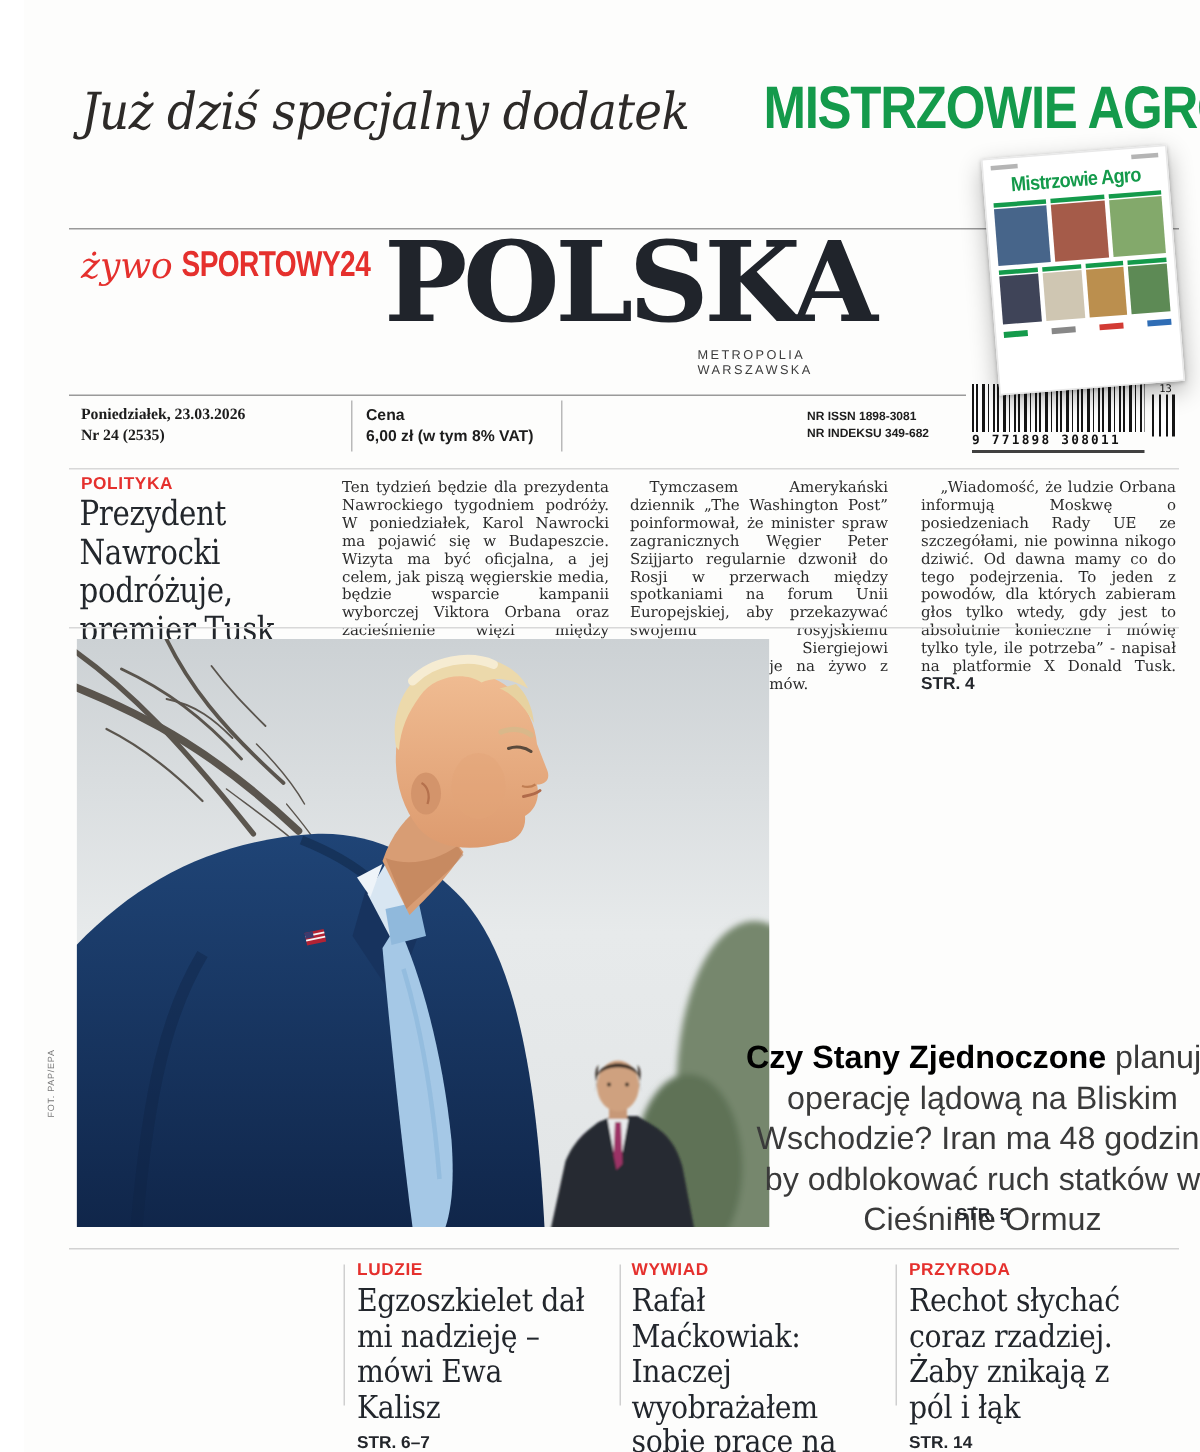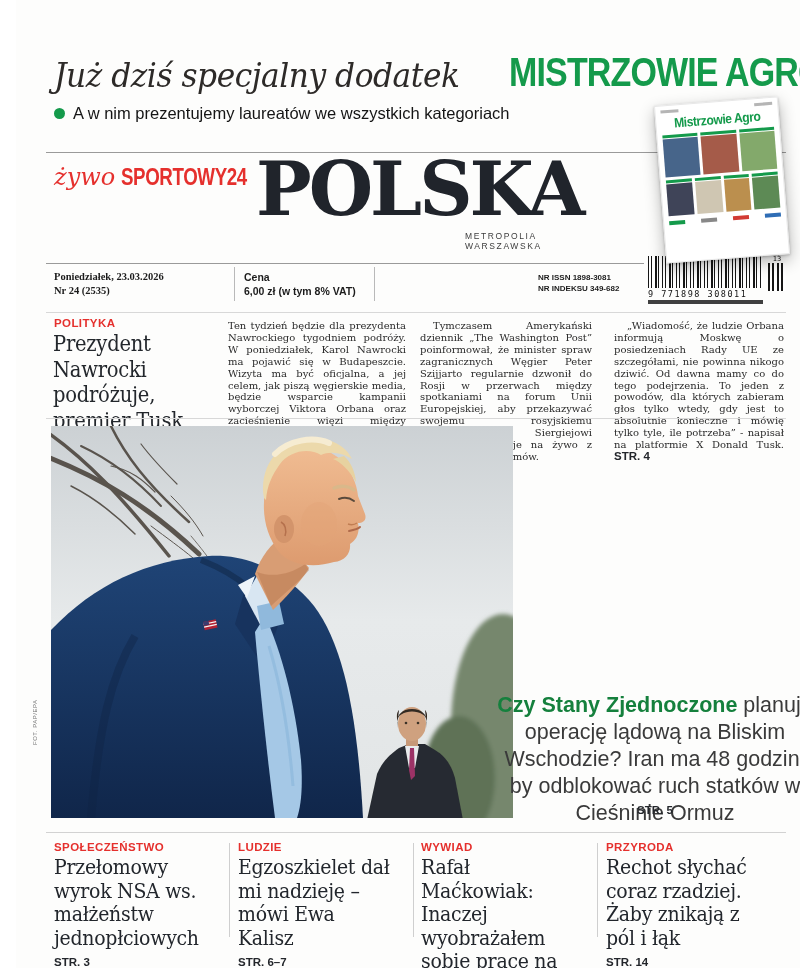--- a/index.html
+++ b/index.html
@@ -29,21 +29,21 @@
                 font-size:8.5px;letter-spacing:1.6px;color:#3c3c3c;}
 
   
   .cell{position:absolute;top:270px;font-size:10.5px;font-weight:700;color:#1c1c1c;line-height:14px;}
   .cell .l2{font-weight:700;}
   .vdiv{position:absolute;top:267px;height:34px;width:1px;background:#b9b9b9;}
   .barcode{position:absolute;left:632px;top:256px;width:115px;}
   .barcode .bars{height:32px;background:repeating-linear-gradient(90deg,#161616 0 1.5px,#fff 1.5px 3px,
                  #161616 3px 4px,#fff 4px 7px,#161616 7px 9px,#fff 9px 10.5px,#161616 10.5px 11.5px,#fff 11.5px 14px);}
   .barcode .digits{font-family:"DejaVu Sans Mono",monospace;font-size:8.5px;letter-spacing:1.5px;
-                   color:#111;border-bottom:4px solid #404040;padding:1px 0 1px 0;}
+                   color:#111;border-bottom:2px solid #404040;padding:1px 0 1px 0;font-weight:bold;}
   .addon{position:absolute;left:752px;top:256px;width:18px;text-align:center;}
   .addon .digits{font-family:"DejaVu Sans Mono",monospace;font-size:7px;color:#111;line-height:7px;}
   .addon .bars{height:28px;background:repeating-linear-gradient(90deg,#161616 0 1.5px,#fff 1.5px 4.5px,
                #161616 4.5px 6px,#fff 6px 9px);}
 
   
   .cover{position:absolute;left:644px;top:101px;width:124px;height:158px;background:#fff;
          transform:rotate(-4.5deg);transform-origin:center;box-shadow:0 6px 16px rgba(0,0,0,.3),0 1px 3px rgba(0,0,0,.25);
          border:1px solid #e8e8e8;padding:4px 5px;box-sizing:border-box;z-index:5;}
   .cover-topline{display:flex;justify-content:space-between;}
@@ -70,43 +70,39 @@
 
   
   .photo{position:absolute;left:35px;top:426px;width:462px;height:392px;overflow:hidden;}
   .credit{position:absolute;left:16px;top:745px;font-size:6px;letter-spacing:.5px;color:#777;
           transform:rotate(-90deg);transform-origin:left top;white-space:nowrap;}
   .hero-head{position:absolute;left:492px;top:428px;width:302px;text-align:center;
              font-family:"DejaVu Serif",serif;font-weight:700;font-size:52px;line-height:50px;
              letter-spacing:-1.5px;color:#22262e;}
   .hero-sub{position:absolute;left:480px;top:692px;width:318px;text-align:center;
             font-size:21.5px;line-height:27px;color:#3a3a3a;font-weight:500;}
-  .hero-sub .red{color:#15803d;font-weight:900;}
+  .hero-sub .red{color:#000000;font-weight:900;}
   .hero-ref{position:absolute;left:480px;top:804px;width:318px;text-align:center;}
 
   
   .teaser{position:absolute;top:841px;}
   .teaser .t-label{font-weight:900;font-size:11.5px;letter-spacing:.4px;color:#e5302d;}
   .teaser .t-head{font-family:"DejaVu Serif",serif;font-size:21px;line-height:23.5px;color:#22262c;
                   letter-spacing:-.3px;margin-top:3px;transform:scaleX(.9);transform-origin:left top;}
   .teaser .t-ref{margin-top:6px;}
   .tdiv{position:absolute;top:843px;height:94px;width:1px;background:#cfcfcf;}
 </style>
 </head>
 <body>
 
 <div class="page">
 
   <div class="banner-row">
     <span class="banner-italic">Już dziś specjalny dodatek</span>
     <span class="banner-green">MISTRZOWIE AGRO</span>
-  </div>
-  <div class="banner-sub">
-    <span class="dot"></span>
-    <span>A w nim prezentujemy laureatów we wszystkich kategoriach</span>
   </div>
 
   <div class="rule" style="left:30px;top:152px;width:740px;"></div>
   <div class="kicker">
     <span class="kicker-dzis">żywo</span>
     <span class="kicker-sport">SPORTOWY24</span>
   </div>
   <h1 class="masthead">POLSKA</h1>
   <div class="masthead-sub">METROPOLIA WARSZAWSKA</div>
 
@@ -293,25 +289,20 @@
   <div class="hero-sub">
     <span class="red">Czy Stany Zjednoczone</span><span> planują operację lądową na Bliskim Wschodzie? Iran ma 48 godzin, by odblokować ruch statków w Cieśninie Ormuz</span>
   </div>
   <div class="hero-ref pageref">STR. 5</div>
 
   <div class="rule light" style="left:30px;top:832px;width:740px;background:#d2d2d2;"></div>
   <div class="tdiv" style="left:213px;"></div>
   <div class="tdiv" style="left:397px;"></div>
   <div class="tdiv" style="left:581px;"></div>
 
-  <div class="teaser" style="left:38px;width:170px;">
-    <div class="t-label">SPOŁECZEŃSTWO</div>
-    <div class="t-head">Przełomowy wyrok NSA ws. małżeństw jednopłciowych</div>
-    <div class="t-ref pageref">STR. 3</div>
-  </div>
   <div class="teaser" style="left:222px;width:170px;">
     <div class="t-label">LUDZIE</div>
     <div class="t-head">Egzoszkielet dał mi nadzieję – mówi Ewa Kalisz</div>
     <div class="t-ref pageref">STR. 6–7</div>
   </div>
   <div class="teaser" style="left:405px;width:172px;">
     <div class="t-label">WYWIAD</div>
     <div class="t-head">Rafał Maćkowiak: Inaczej wyobrażałem sobie pracę na planie</div>
 
   </div>

